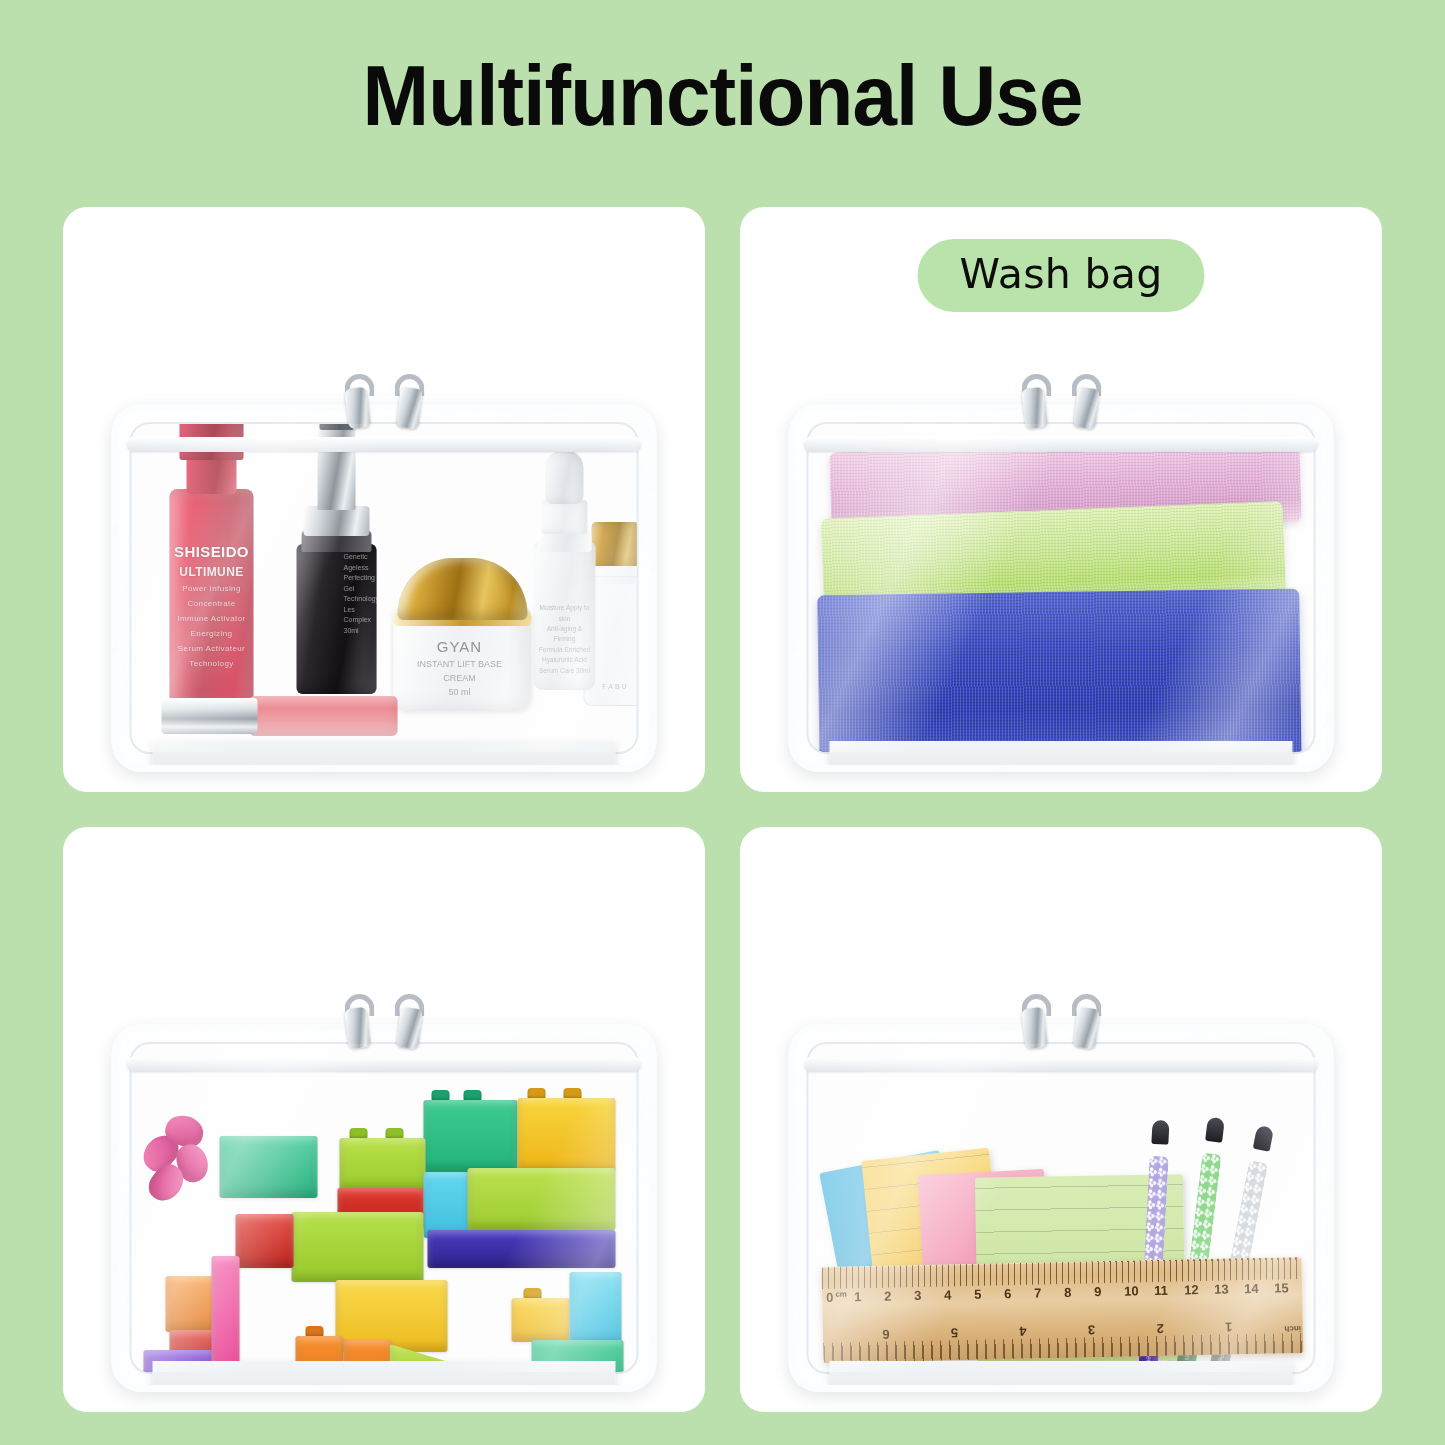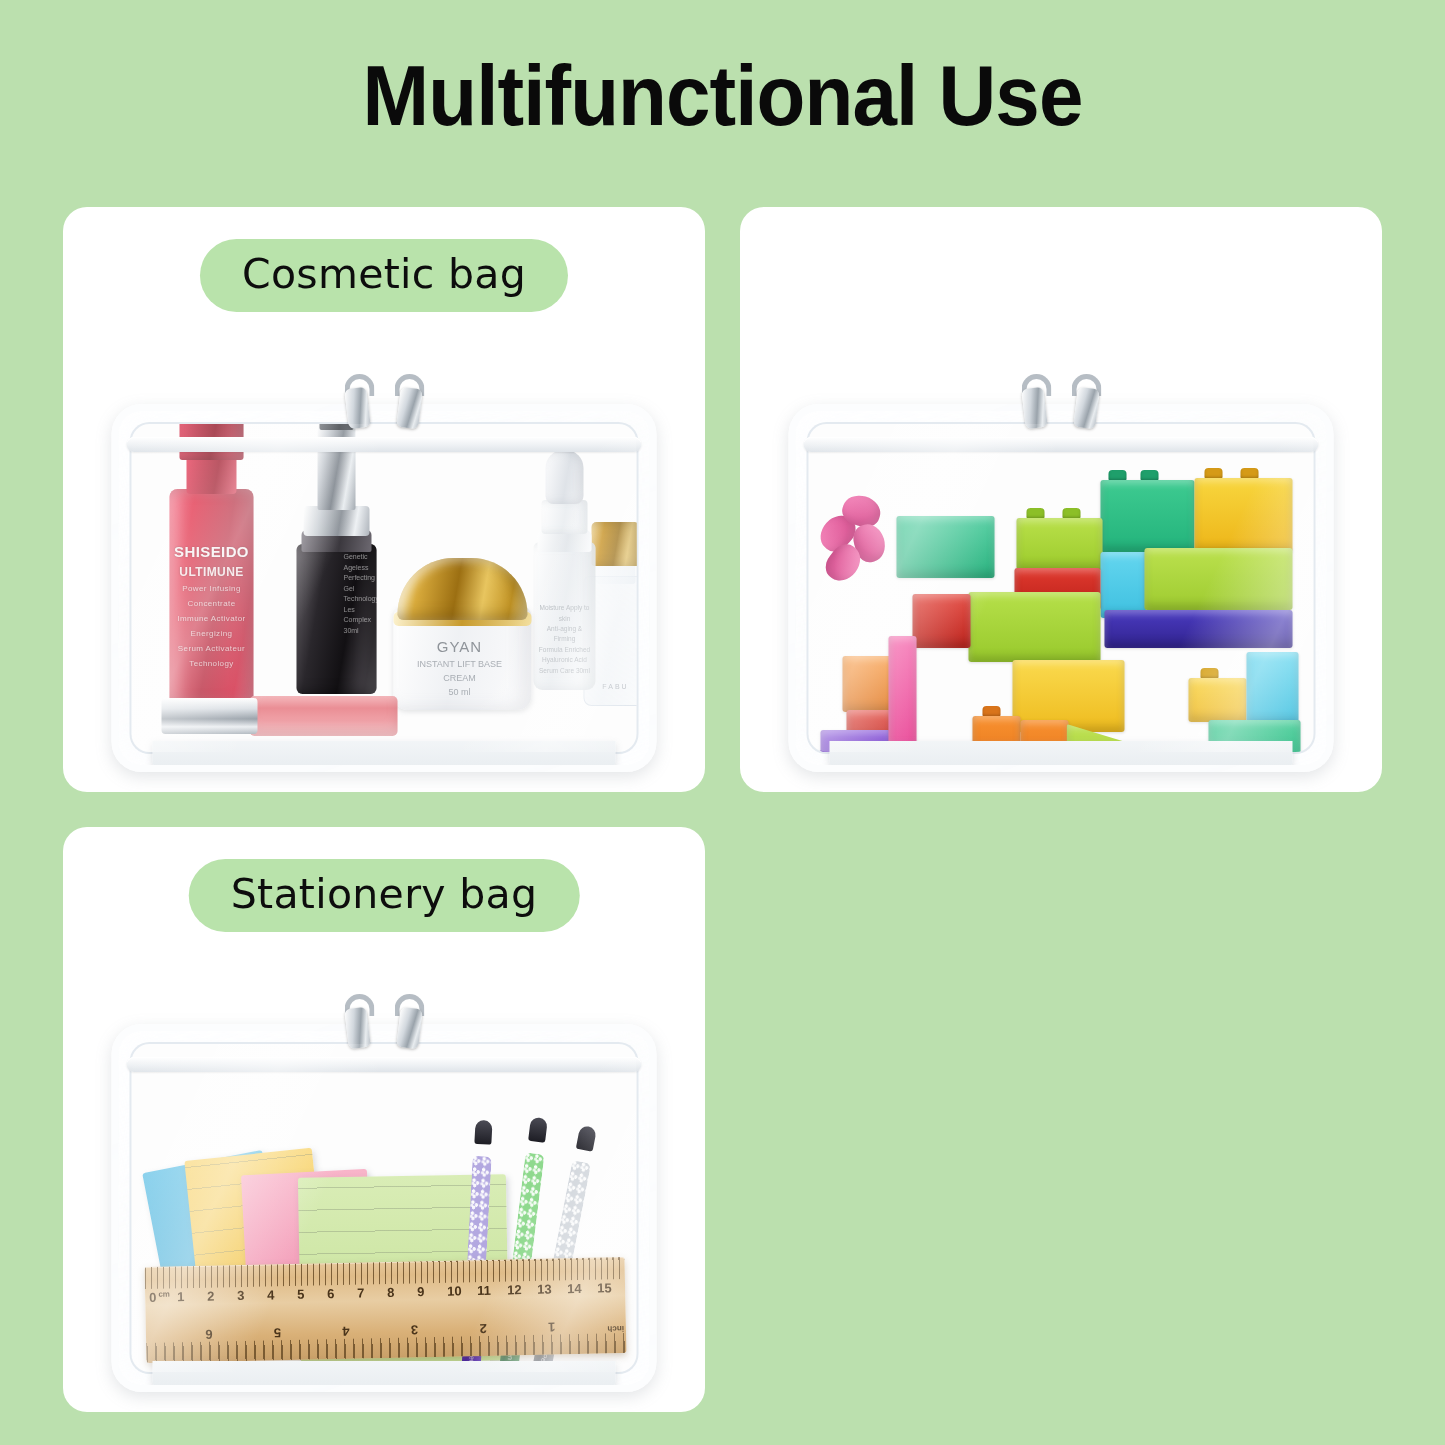--- a/index.html
+++ b/index.html
@@ -433,21 +433,20 @@
   }
 </style>
 </head>
 <body>
 
 <h1 class="page-title">Multifunctional Use</h1>
 
 <div class="grid">
 
   <div class="card">
-    <div class="pill">Cosmetic bag</div>
 
     <div class="bag-wrap">
       <div class="zip-pulls">
         <div class="pull-loop left"></div>
         <div class="pull-loop right"></div>
         <div class="pull left"></div>
         <div class="pull right"></div>
       </div>
       <div class="bag">
         <div class="zip-track"></div>
@@ -514,20 +513,44 @@
             <div class="cos-item gloss-cap"></div>
 
           </div>
           <div class="bag-sheen"></div>
         </div>
         <div class="bag-base"></div>
       </div>
     </div>
   </div>
 
+  <div class="card">
+    <div class="pill">Wash bag</div>
+
+    <div class="bag-wrap">
+      <div class="zip-pulls">
+        <div class="pull-loop left"></div>
+        <div class="pull-loop right"></div>
+        <div class="pull left"></div>
+        <div class="pull right"></div>
+      </div>
+      <div class="bag">
+        <div class="zip-track"></div>
+        <div class="bag-inner">
+          <div class="tow">
+            <div class="towel towel-pink"></div>
+            <div class="towel towel-green"></div>
+            <div class="towel towel-blue"></div>
+          </div>
+          <div class="bag-sheen"></div>
+        </div>
+        <div class="bag-base"></div>
+      </div>
+    </div>
+  </div>
 
   <div class="card">
 
     <div class="bag-wrap">
       <div class="zip-pulls">
         <div class="pull-loop left"></div>
         <div class="pull-loop right"></div>
         <div class="pull left"></div>
         <div class="pull right"></div>
       </div>
@@ -583,21 +606,20 @@
 
           </div>
           <div class="bag-sheen"></div>
         </div>
         <div class="bag-base"></div>
       </div>
     </div>
   </div>
 
   <div class="card">
-    <div class="pill">Stationery bag</div>
 
     <div class="bag-wrap">
       <div class="zip-pulls">
         <div class="pull-loop left"></div>
         <div class="pull-loop right"></div>
         <div class="pull left"></div>
         <div class="pull right"></div>
       </div>
       <div class="bag">
         <div class="zip-track"></div>

